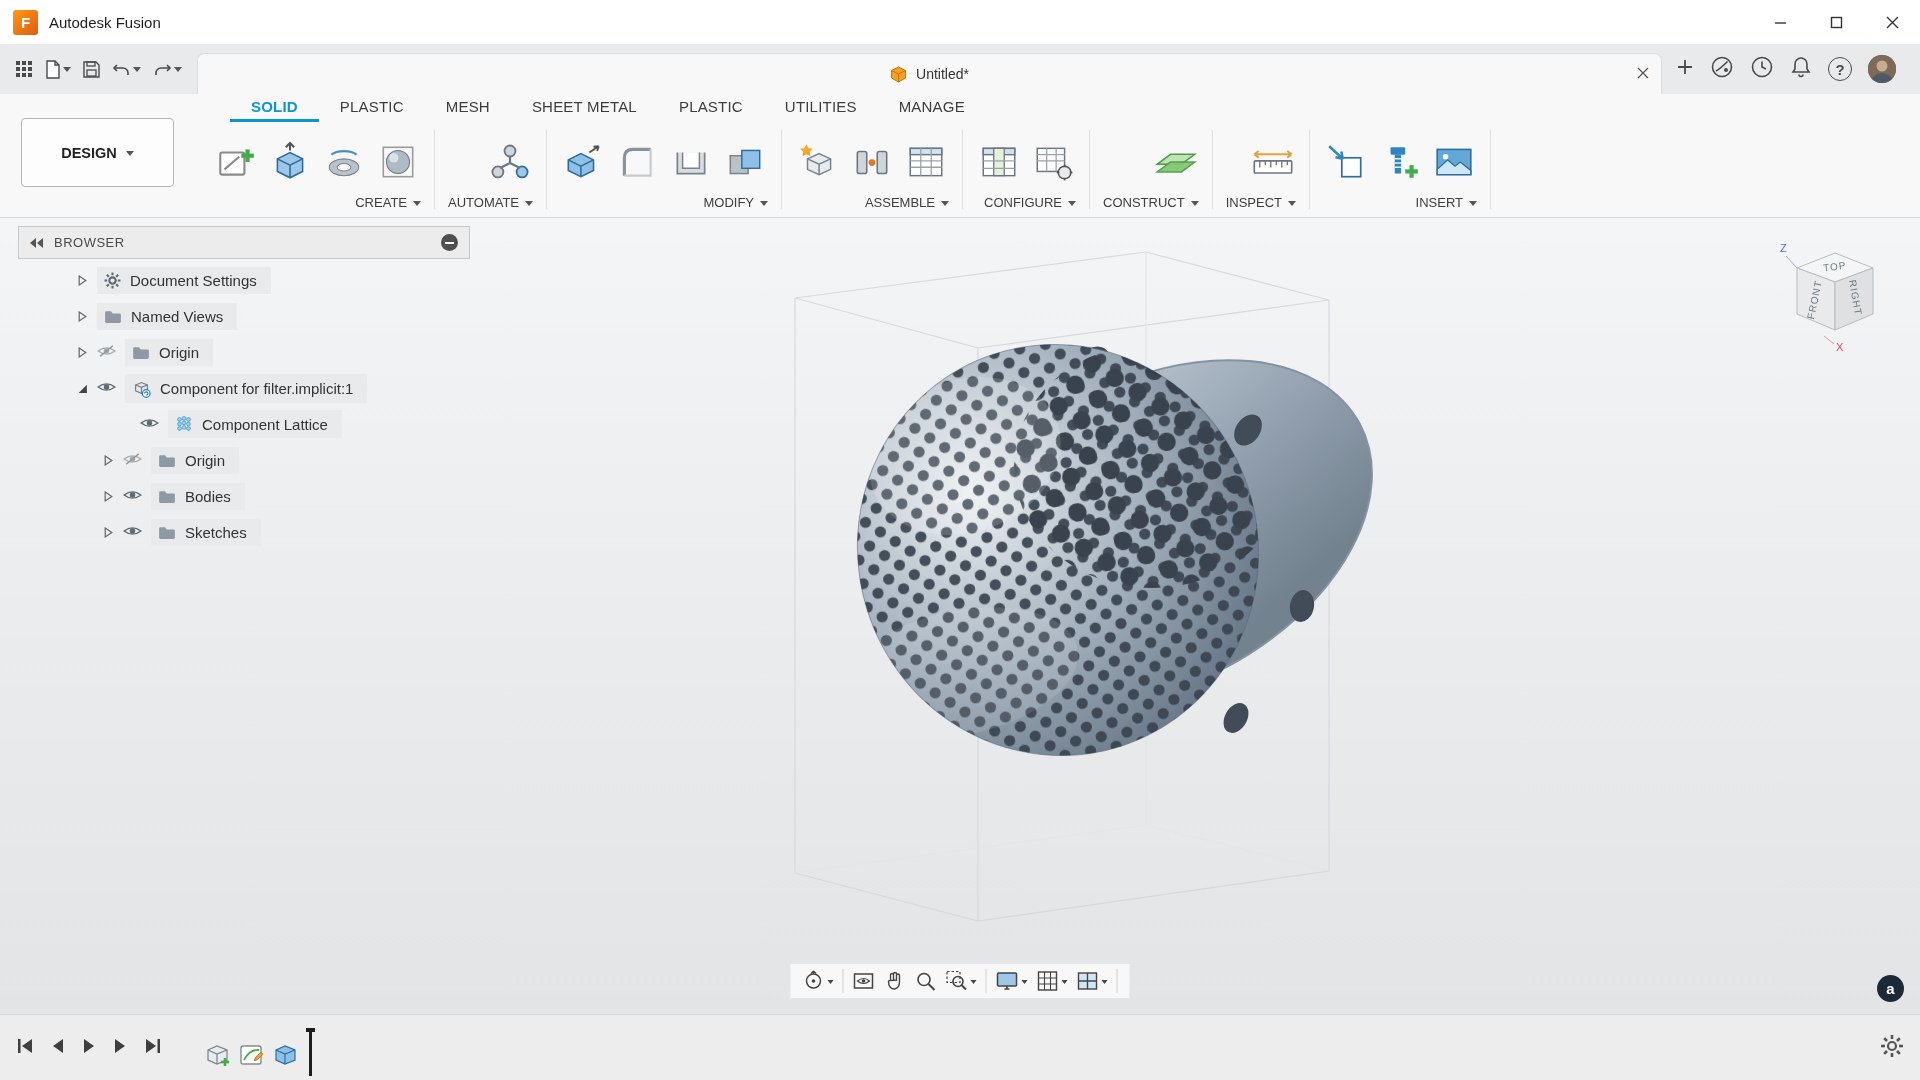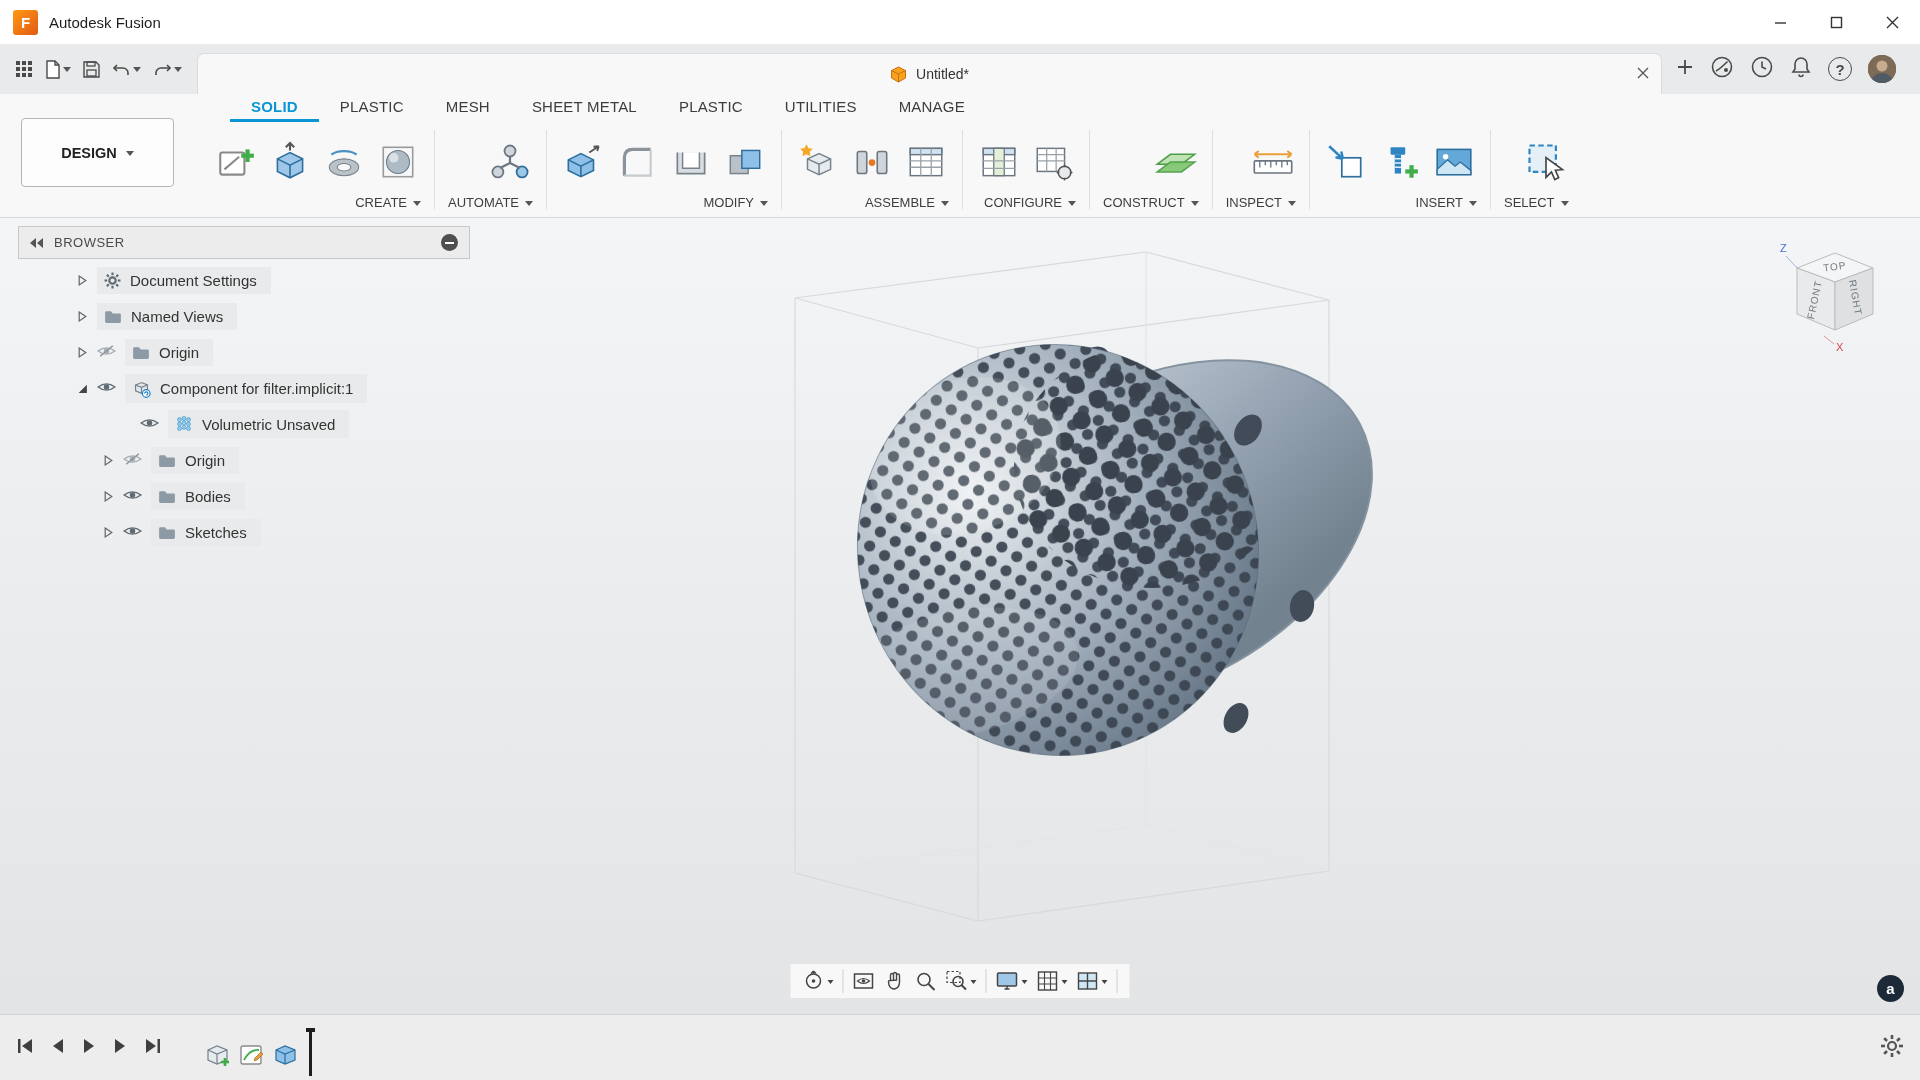--- a/index.html
+++ b/index.html
@@ -430,34 +430,20 @@
             </svg>
         </span>
       </div>
       <div class="rlabel">
         <span>INSERT</span>
         <span class="caret"></span>
       </div>
     </div>
     <div class="vsep"></div>
 
-    <div class="rgroup">
-      <div class="ricons">
-        <span class="ricon">
-          <svg width="44" height="44" viewBox="0 0 40 40">
-              <rect x="5" y="5" width="24" height="24" fill="#cfe6f5" fill-opacity=".5" stroke="#2f85c2" stroke-width="2" stroke-dasharray="5 3"></rect>
-              <path d="M20,16 L20,34 L25,29 L28,36 L31.5,34.2 L28.5,27.5 L35,27 Z" fill="#fff" stroke="#444" stroke-width="1.5"></path>
-            </svg>
-        </span>
-      </div>
-      <div class="rlabel">
-        <span>SELECT</span>
-        <span class="caret"></span>
-      </div>
-    </div>
   </div>
 
   <div class="canvas">
 
     <svg class="model" viewBox="0 0 1920 796">
       <defs>
         <linearGradient id="fg" x1="0" y1="0" x2="0.35" y2="1">
           <stop offset="0" stop-color="#c6cfd8"></stop>
             <stop offset="0.55" stop-color="#95a3b2"></stop>
             <stop offset="1" stop-color="#73828f"></stop>
@@ -607,21 +593,21 @@
                   <circle cx="8" cy="3" r="1.7"></circle>
                   <circle cx="12" cy="4" r="1.7"></circle>
                   <circle cx="4" cy="8" r="1.7"></circle>
                   <circle cx="8" cy="7" r="1.7"></circle>
                   <circle cx="12" cy="8" r="1.7"></circle>
                   <circle cx="4" cy="12" r="1.7"></circle>
                   <circle cx="8" cy="11" r="1.7"></circle>
                   <circle cx="12" cy="12" r="1.7"></circle>
                 </g>
               </svg>
-            <span>Volumetric Unsaved</span>
+            <span>Component Lattice</span>
           </span>
         </div>
 
         <div class="brow" style="padding-left:84px">
           <span class="tri">
               <svg width="9" height="11" viewBox="0 0 8 10">
                 <path d="M1,1 L7,5 L1,9 Z" fill="none" stroke="#666" stroke-width="1.1"></path>
               </svg>
             </span>
           <span><svg width="19" height="14" viewBox="0 0 18 13">

